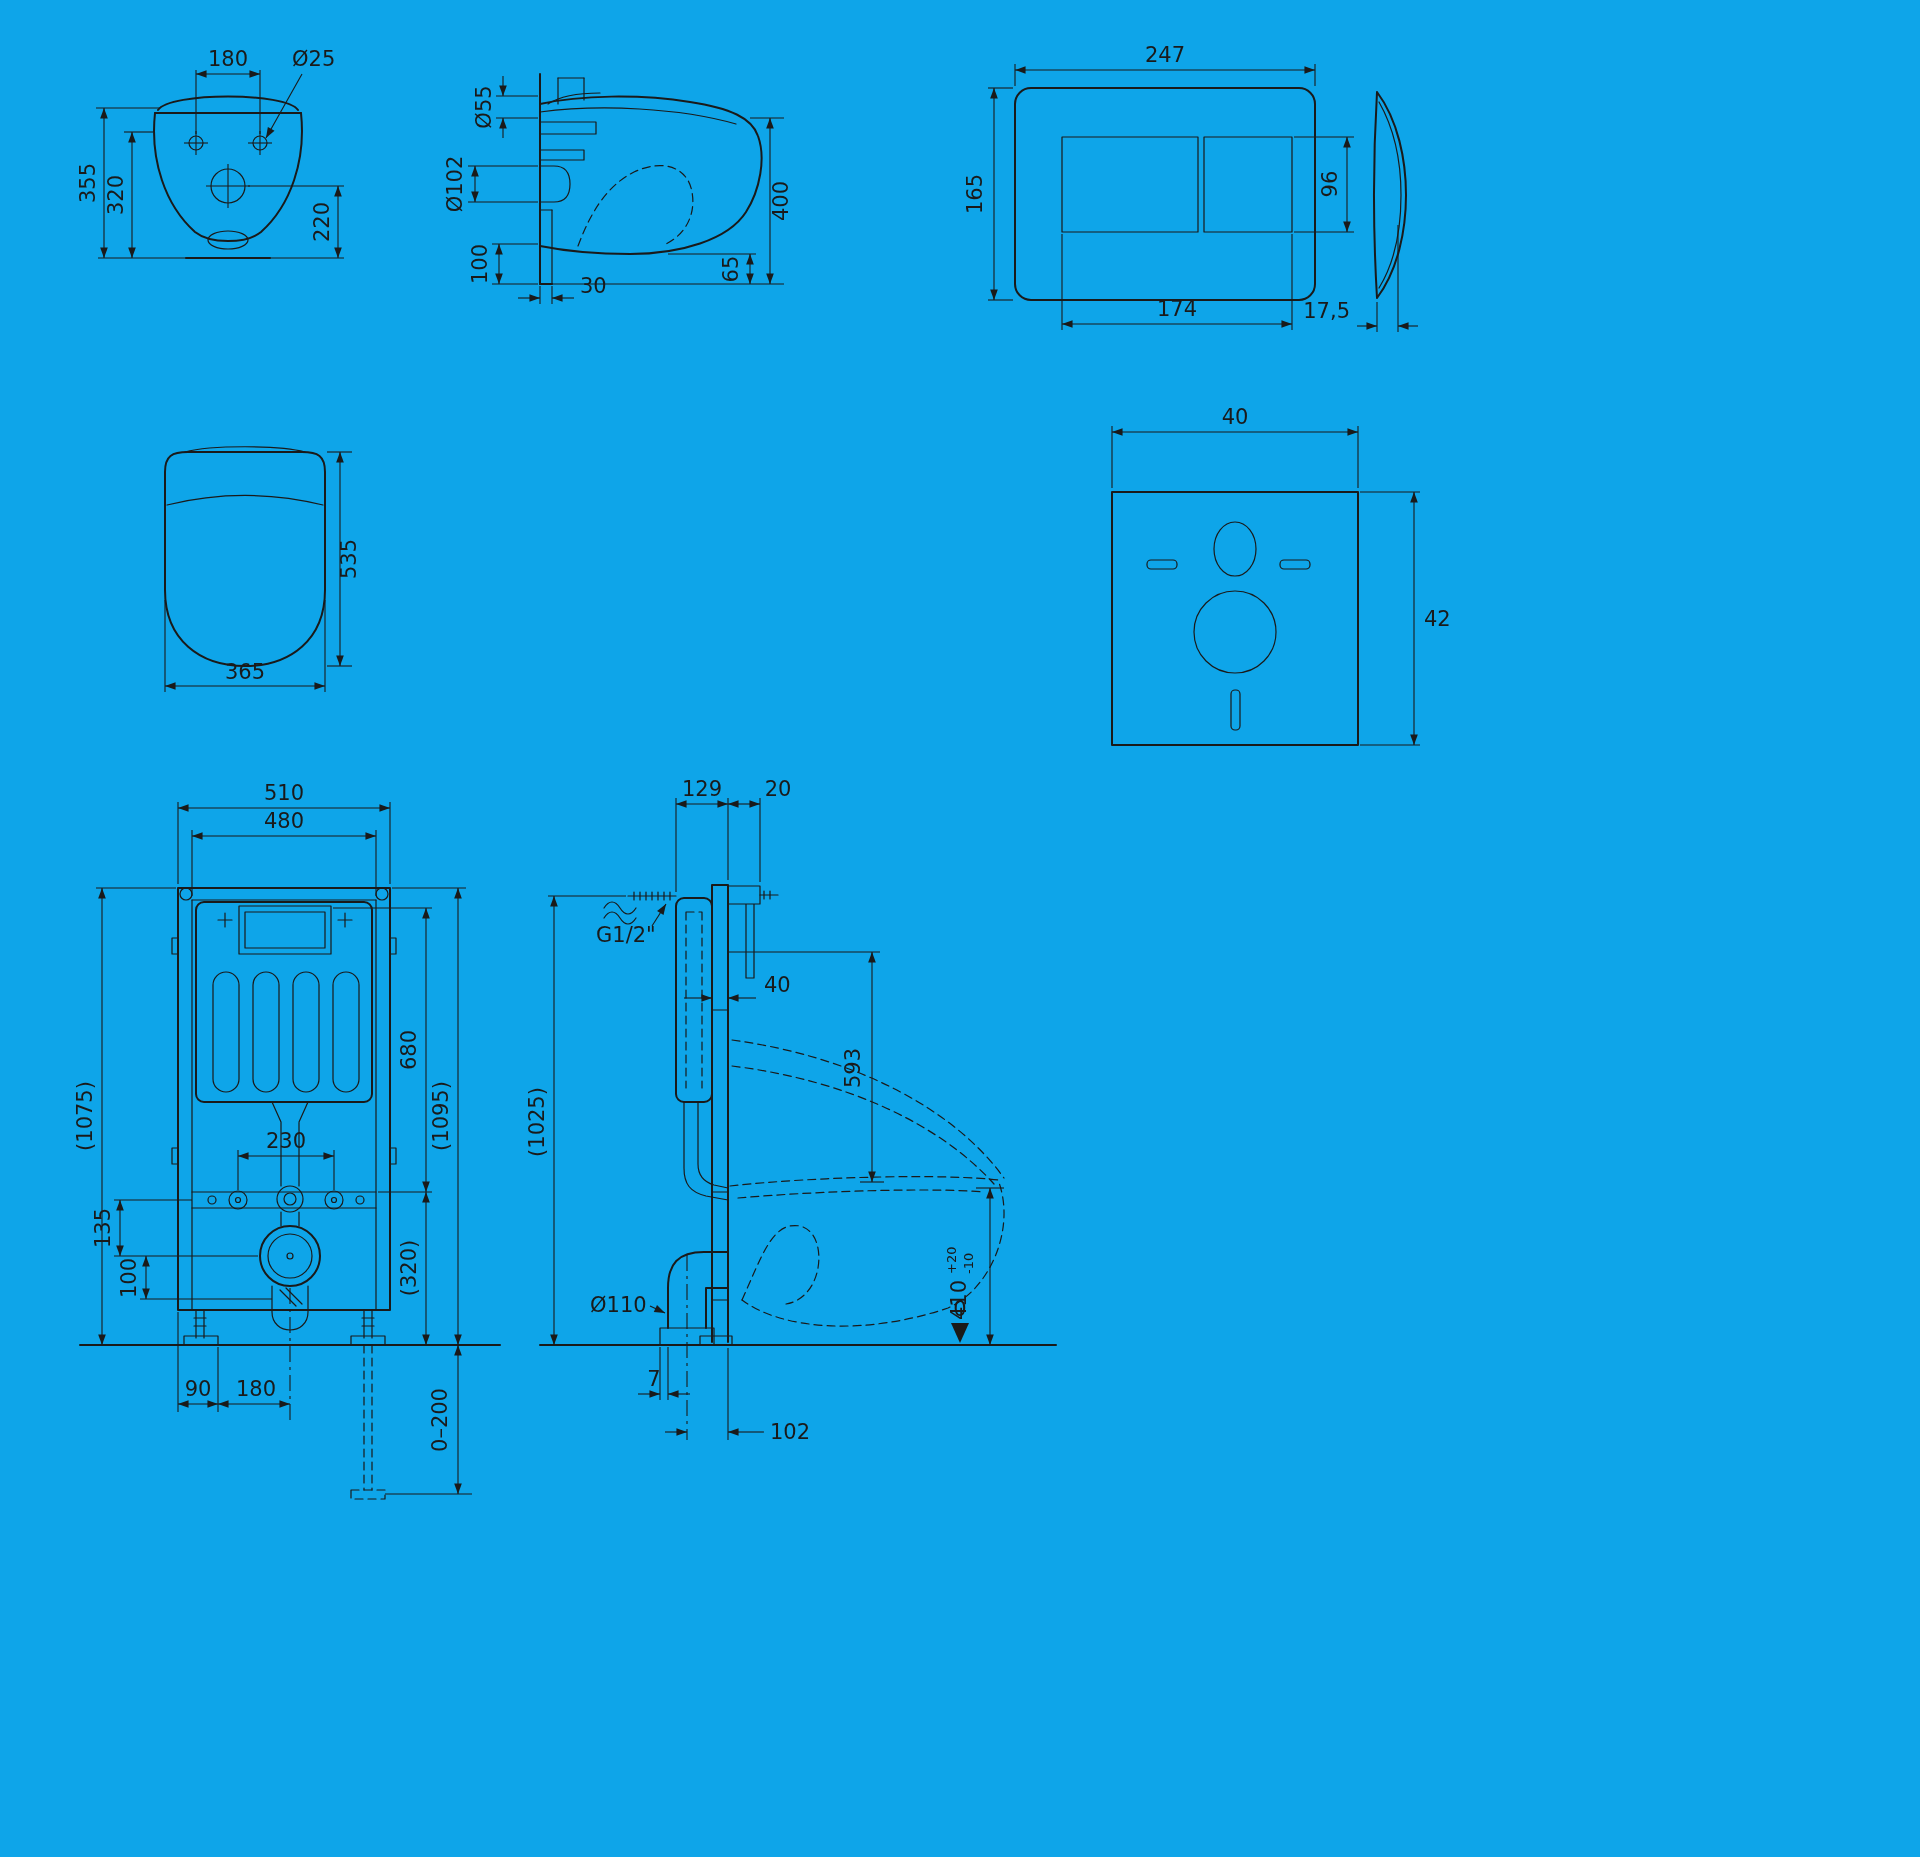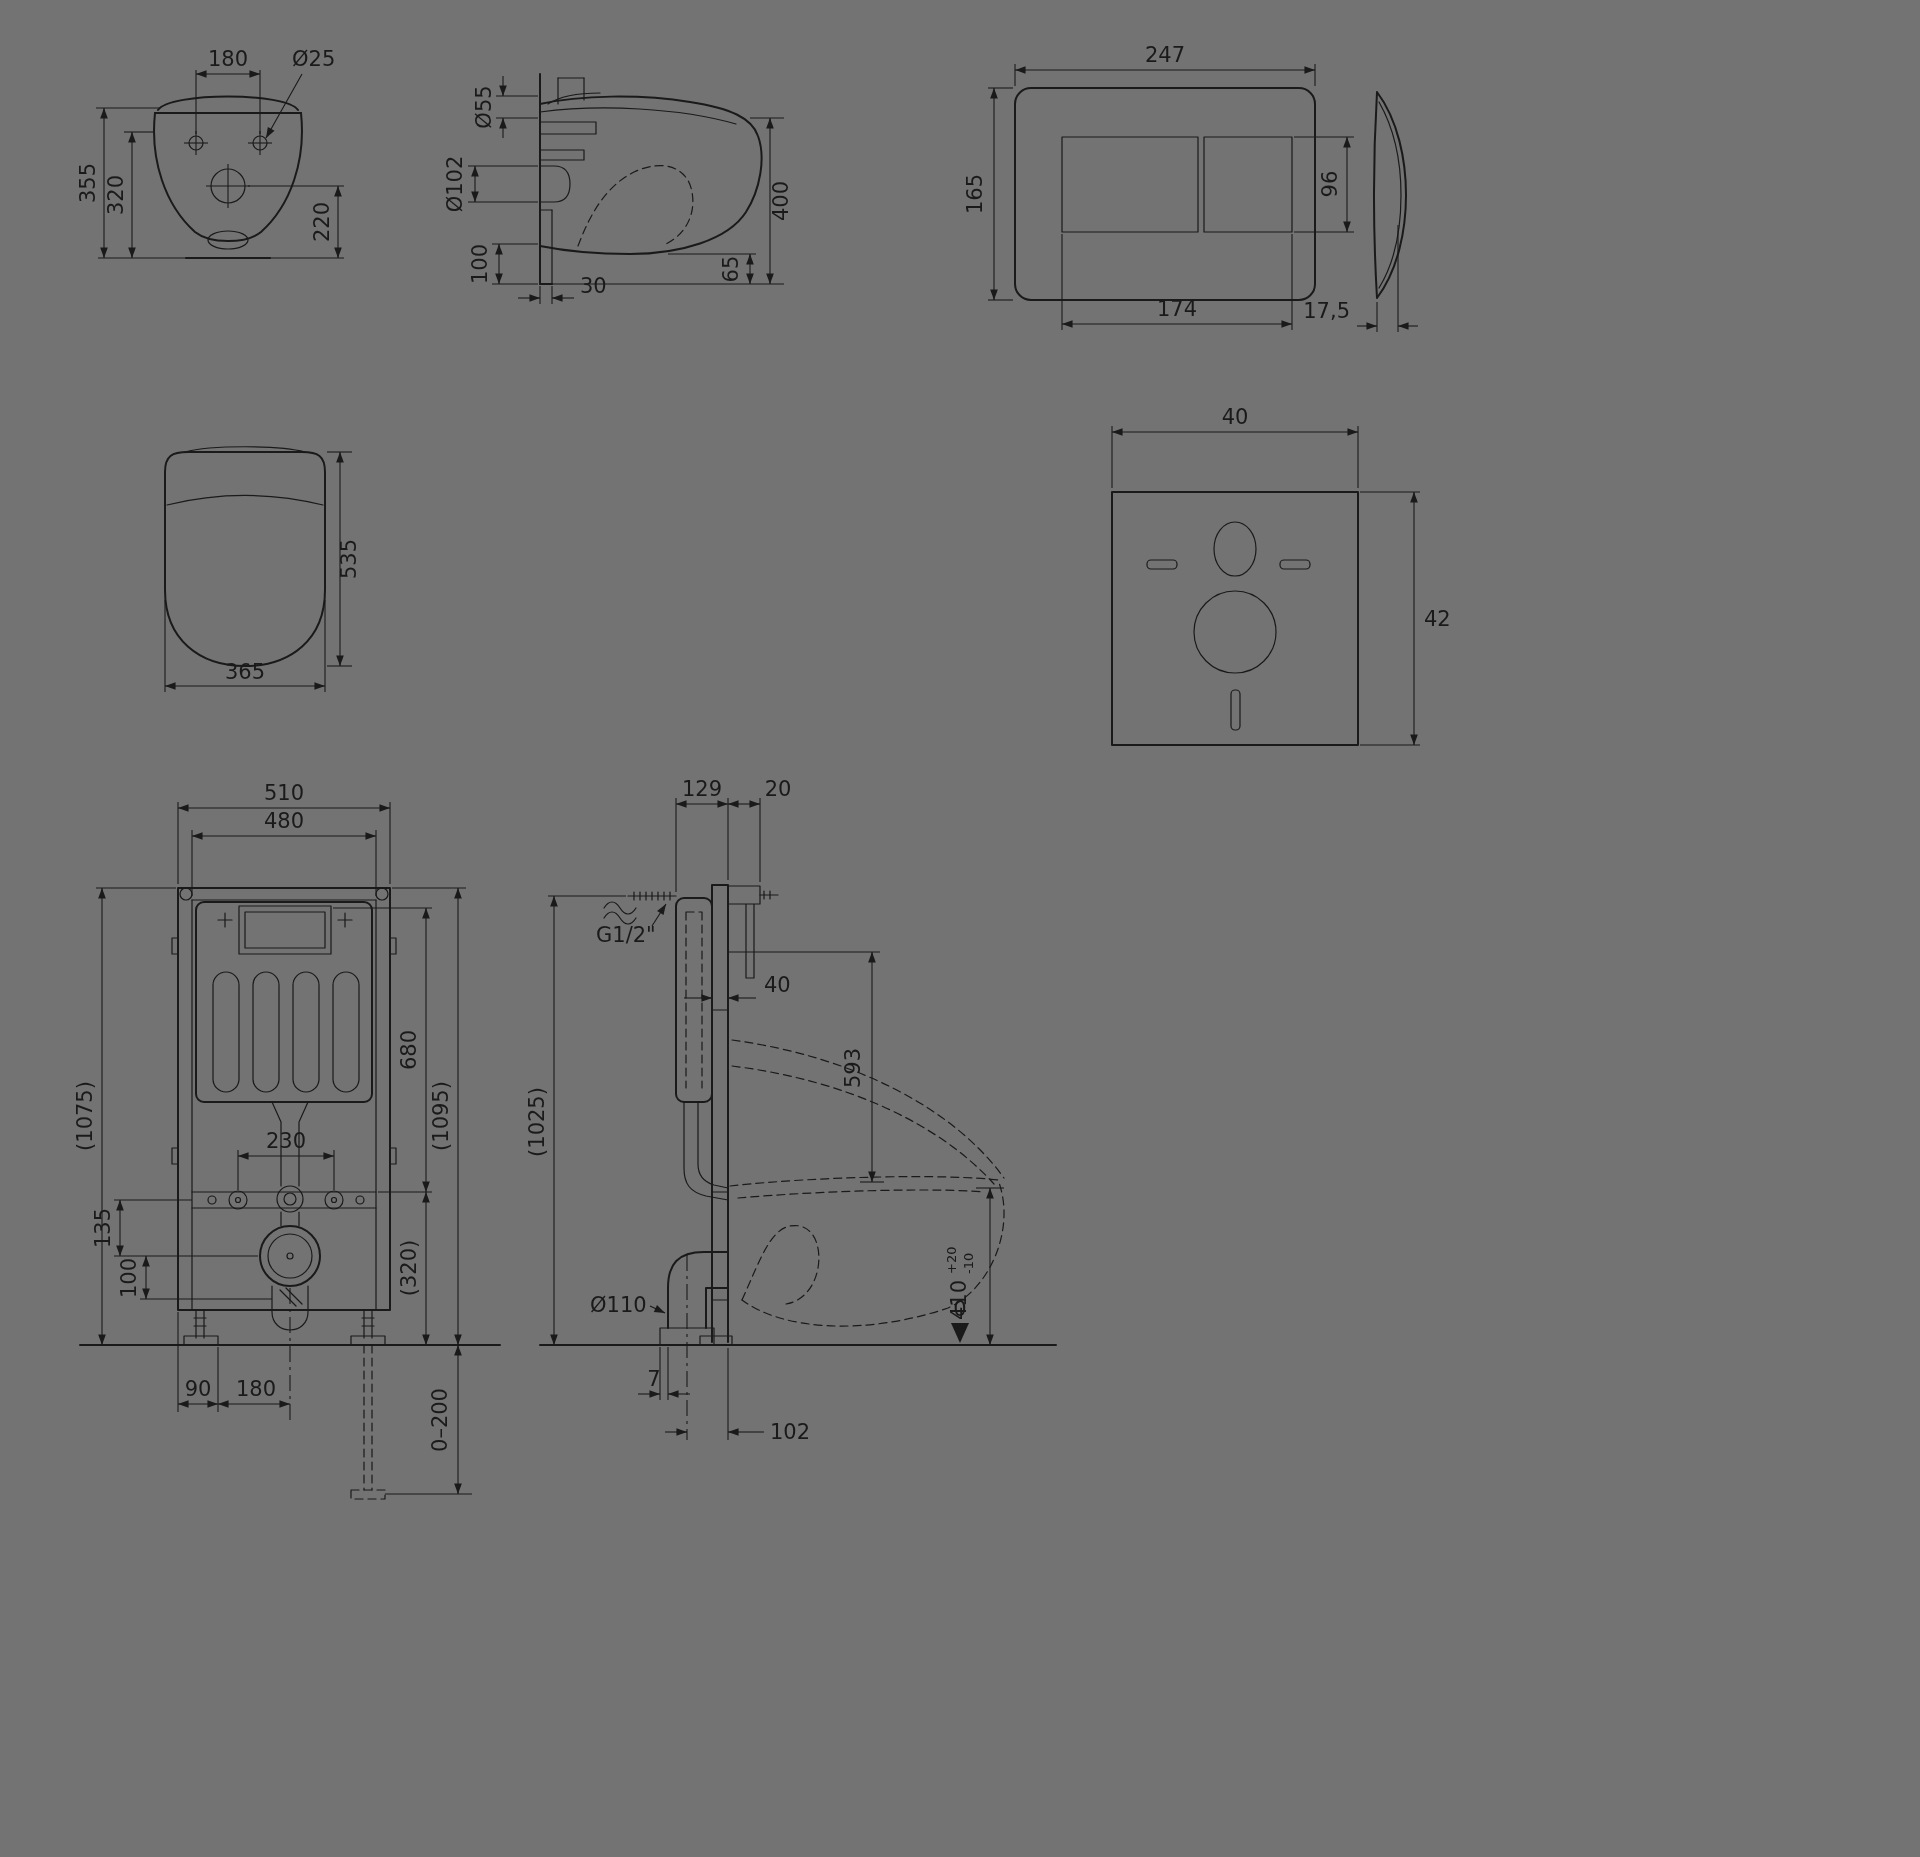--- a/index.html
+++ b/index.html
@@ -1,16 +1,16 @@
 <!DOCTYPE html>
 <html><head>
 <meta charset="utf-8">
 <style>
   html,body{margin:0;padding:0;background:#ffffff;}
-  .page{position:relative;width:1920px;height:1857px;background:#737373;overflow:hidden;}
+  .page{position:relative;width:1920px;height:1857px;background:#0ea5e9;overflow:hidden;}
   svg{display:block;}
   .o {fill:none;stroke:#1a1a1a;stroke-width:2;stroke-linejoin:round;stroke-linecap:round;}
   .t {fill:none;stroke:#1a1a1a;stroke-width:1.2;stroke-linejoin:round;stroke-linecap:round;}
   .d {fill:none;stroke:#1a1a1a;stroke-width:1.1;}
   .da{stroke-dasharray:8 5;}
   .cl{stroke-dasharray:16 5 3 5;}
   text{font-family:"DejaVu Sans",sans-serif;font-size:21px;fill:#1a1a1a;}
   .sm{font-size:13px;}
 </style>
 </head>

